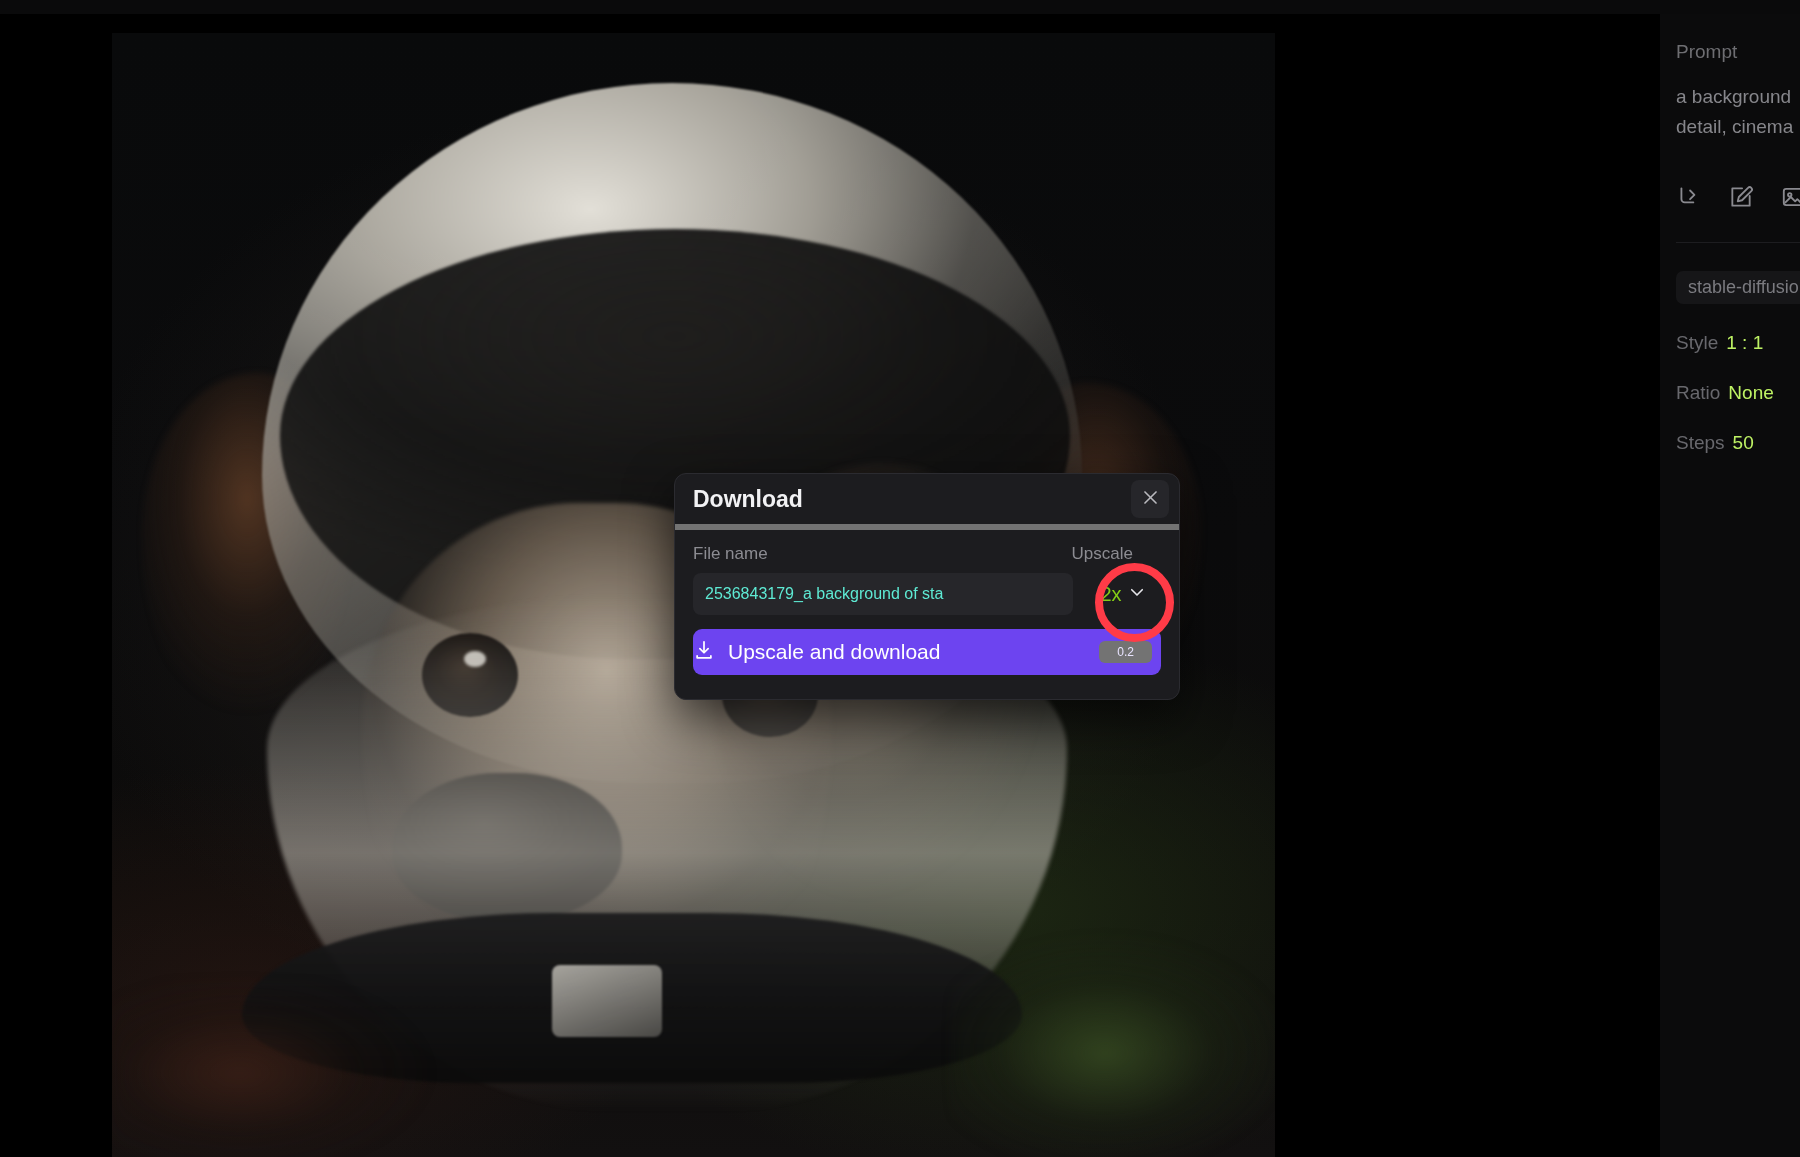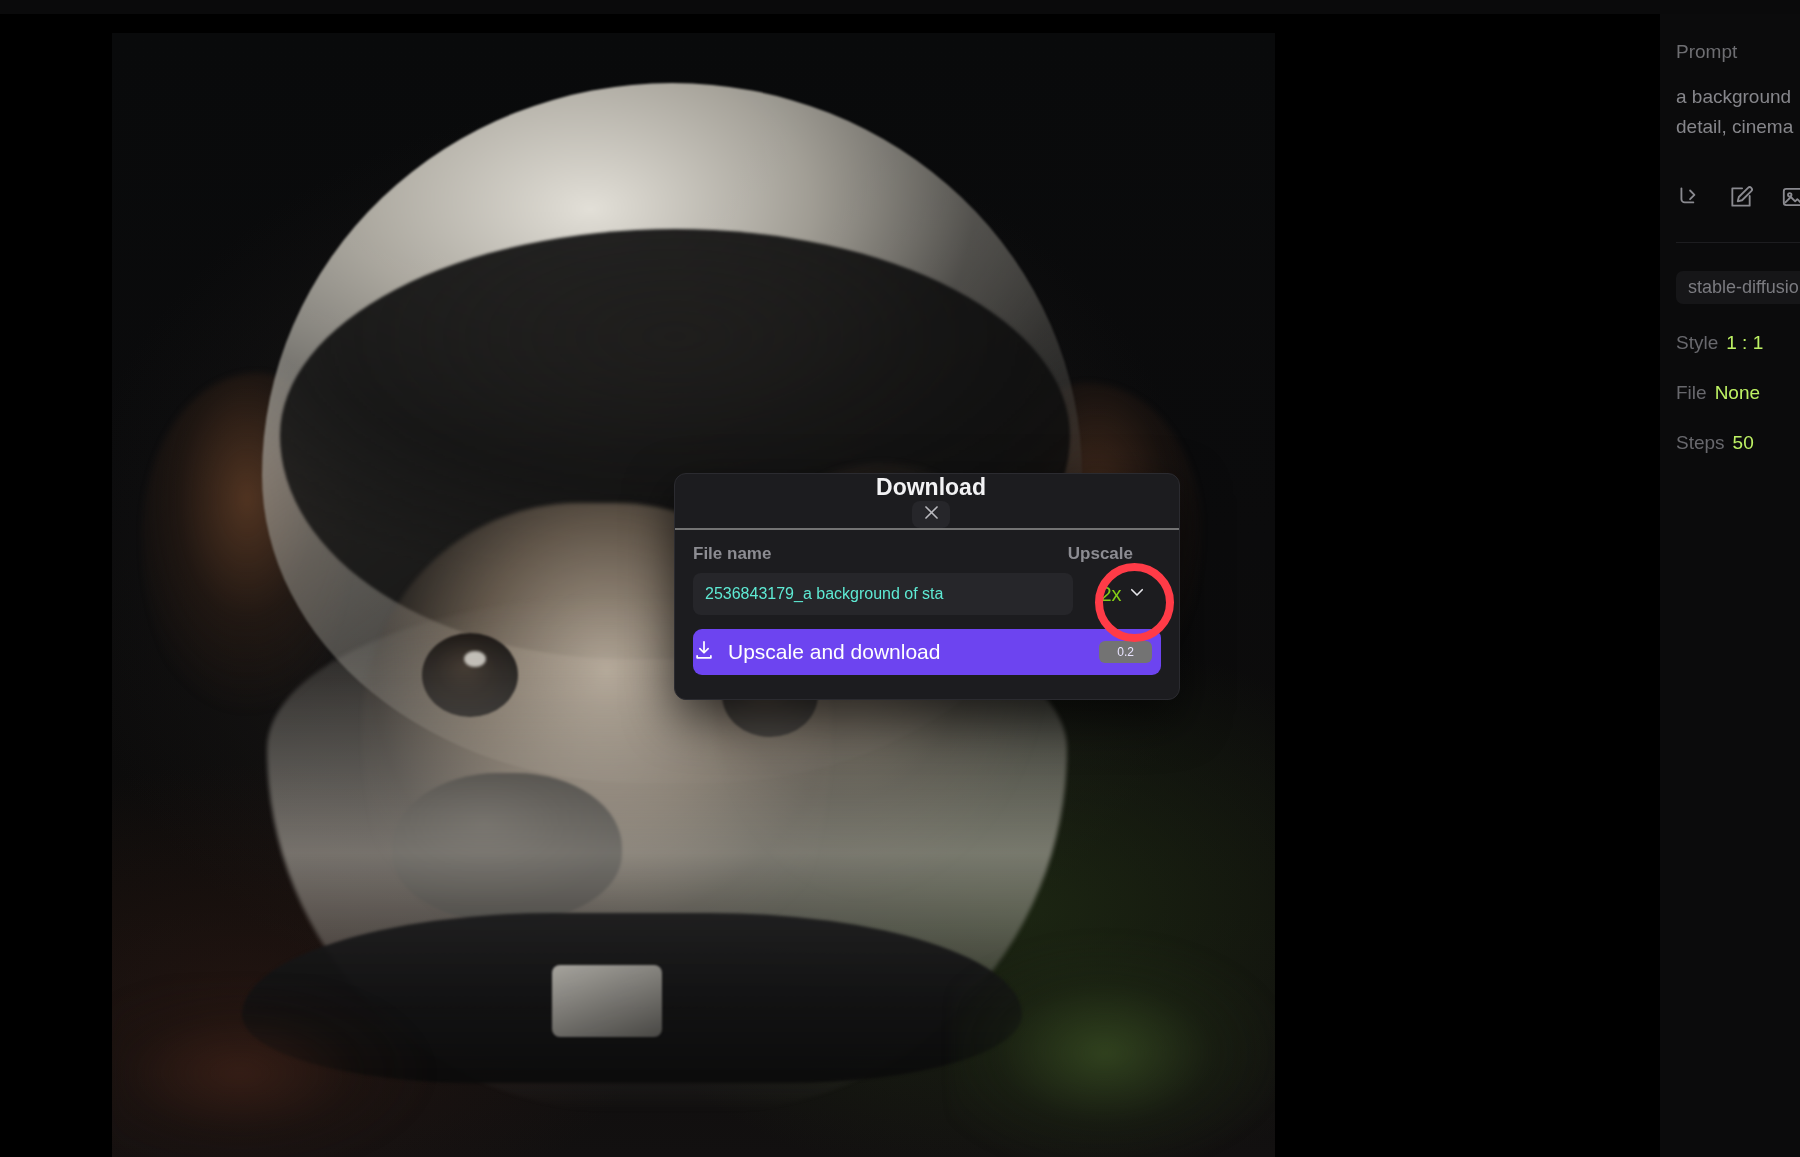--- a/index.html
+++ b/index.html
@@ -251,45 +251,43 @@
     height: 227px;
     background: #1c1c1f;
     border: 1px solid #2b2b30;
     border-radius: 12px;
     box-shadow: 0 18px 48px rgba(0,0,0,0.60);
     overflow: hidden;
   }
   .dlg-header {
     position: relative;
     height: 56px;
-    border-bottom: 2px solid #737373;
+    border-bottom: 6px solid #737373;
     display: flex;
     align-items: center;
     padding: 0 10px 0 18px;
-    flex-direction: column;
   }
   .dlg-title {
     color: #f2f2f4;
     font-size: 23px;
     font-weight: bold;
     flex: 1;
   }
   .dlg-close {
     width: 38px; height: 38px;
     border-radius: 8px;
     background: #26262a;
     display: flex; align-items: center; justify-content: center;
     cursor: pointer;
   }
   .dlg-body { padding: 14px 18px 0 18px; }
   .dlg-labels {
     display: flex;
     justify-content: space-between;
     align-items: baseline;
-    font-weight: bold;
   }
   .dlg-lbl {
     color: #8c8c92;
     font-size: 17px;
   }
   .dlg-lbl.upscale { margin-right: 28px; }
 
   .dlg-controls {
     display: flex;
     align-items: center;
@@ -419,21 +417,21 @@
     </div>
 
     <div class="sb-divider"></div>
 
     <span class="sb-chip">stable-diffusion</span>
 
     <div class="sb-row">
       <span>Style</span><span class="val">1 : 1</span>
     </div>
     <div class="sb-row">
-      <span>File</span><span class="val">None</span>
+      <span>Ratio</span><span class="val">None</span>
     </div>
     <div class="sb-row">
       <span>Steps</span><span class="val">50</span>
     </div>
   </div>
 
   <div class="dialog">
     <div class="dlg-header">
       <div class="dlg-title">Download</div>
       <div class="dlg-close">

